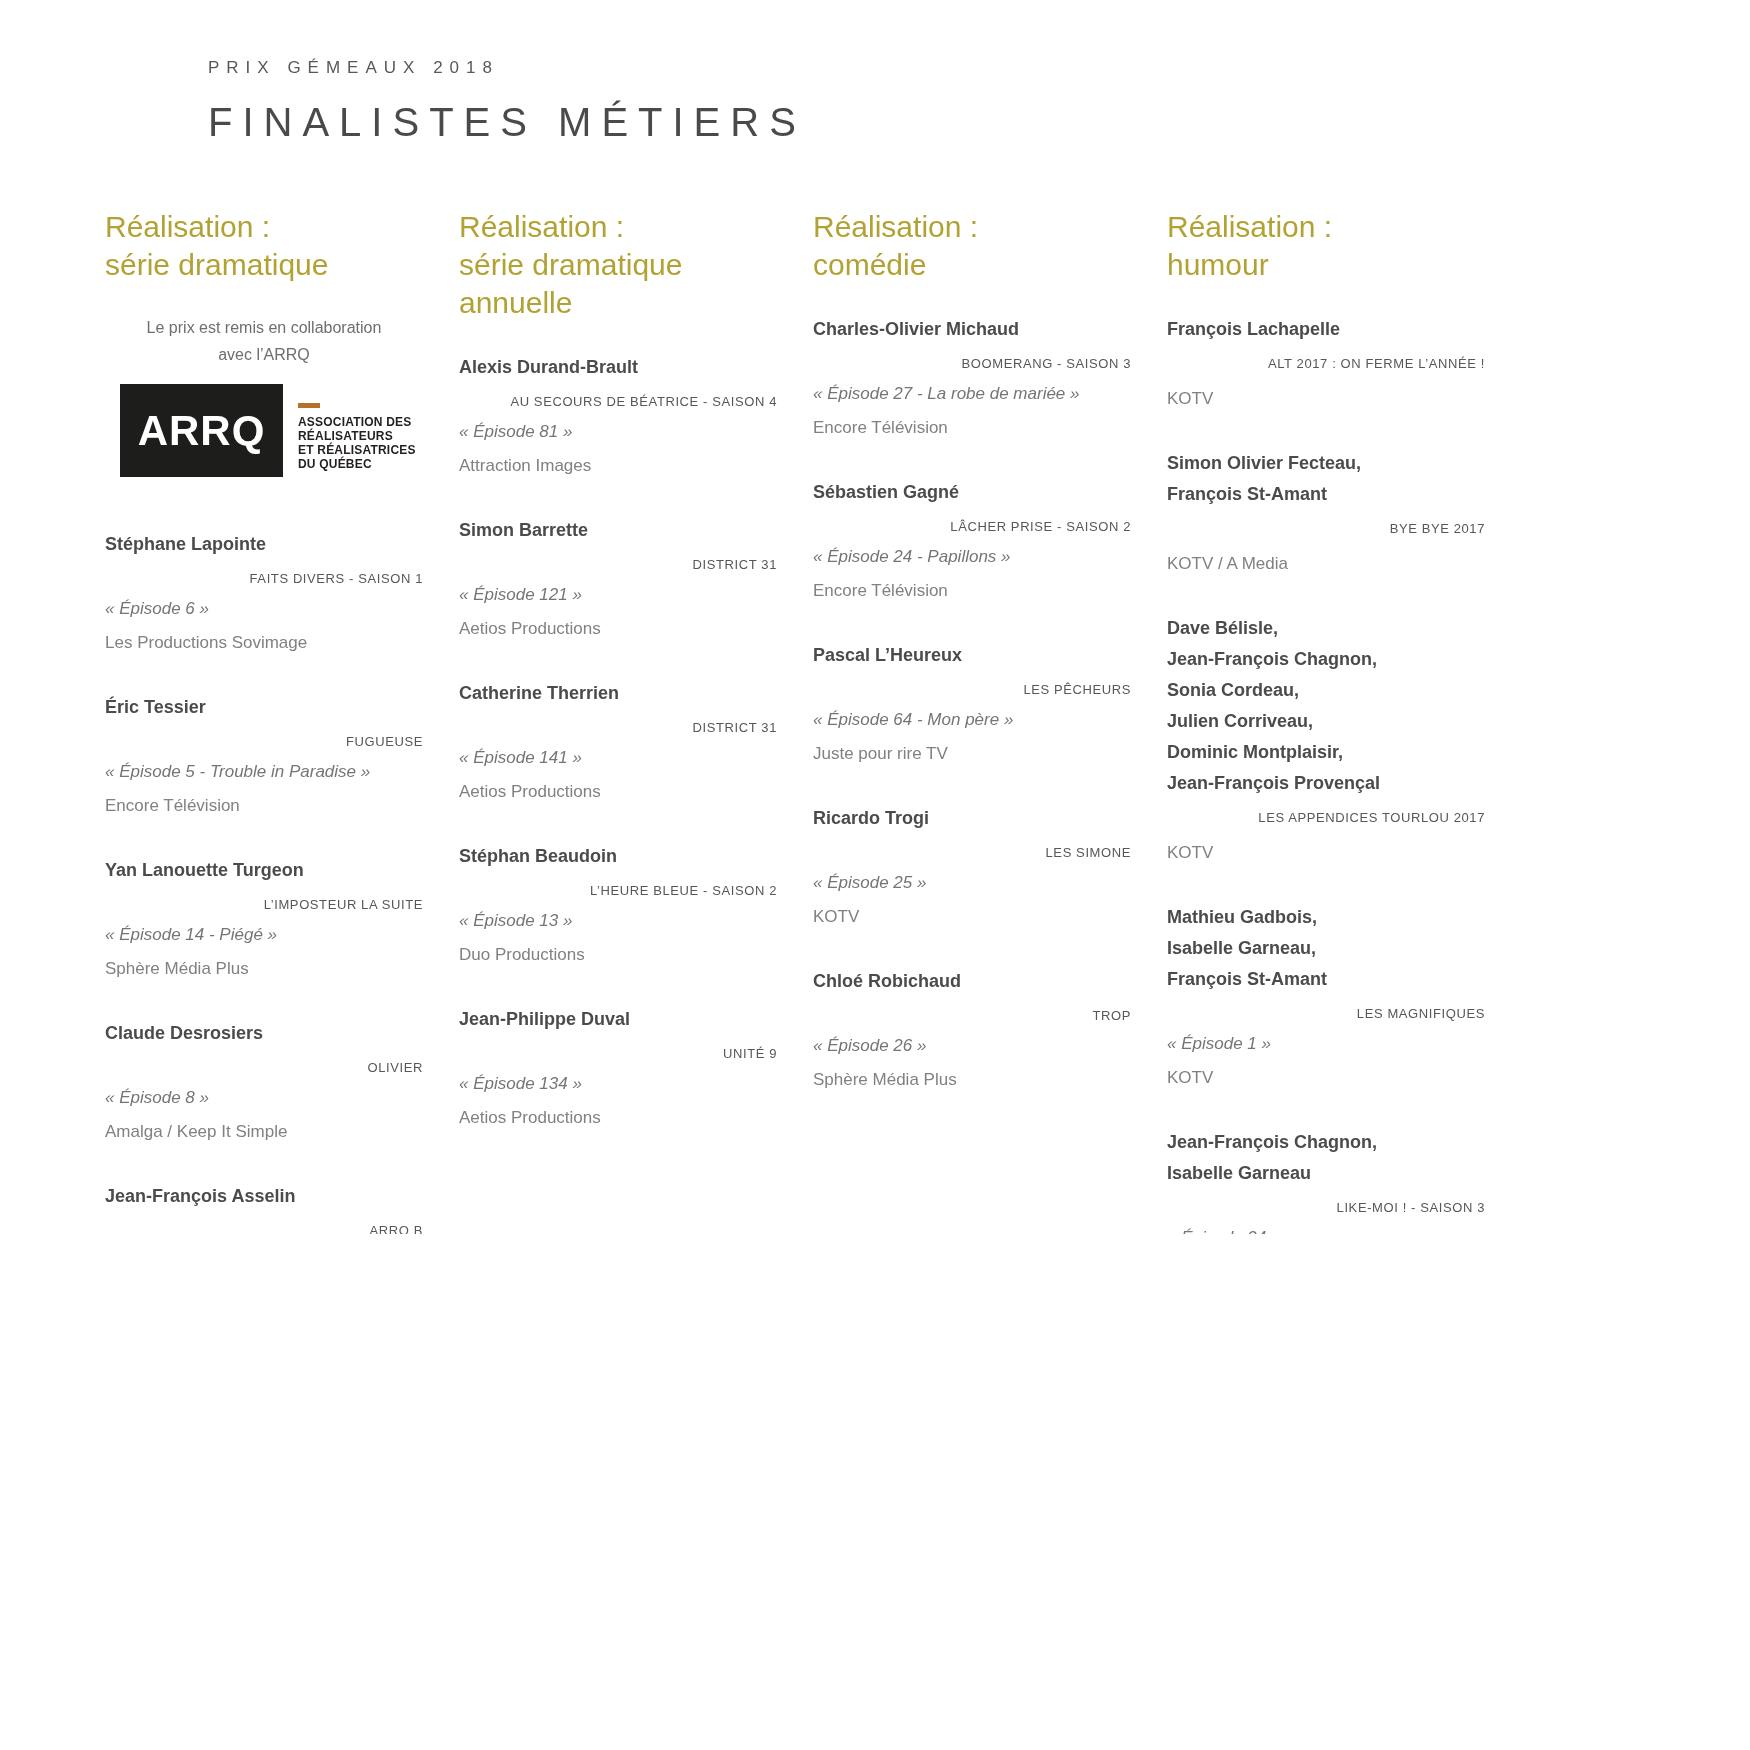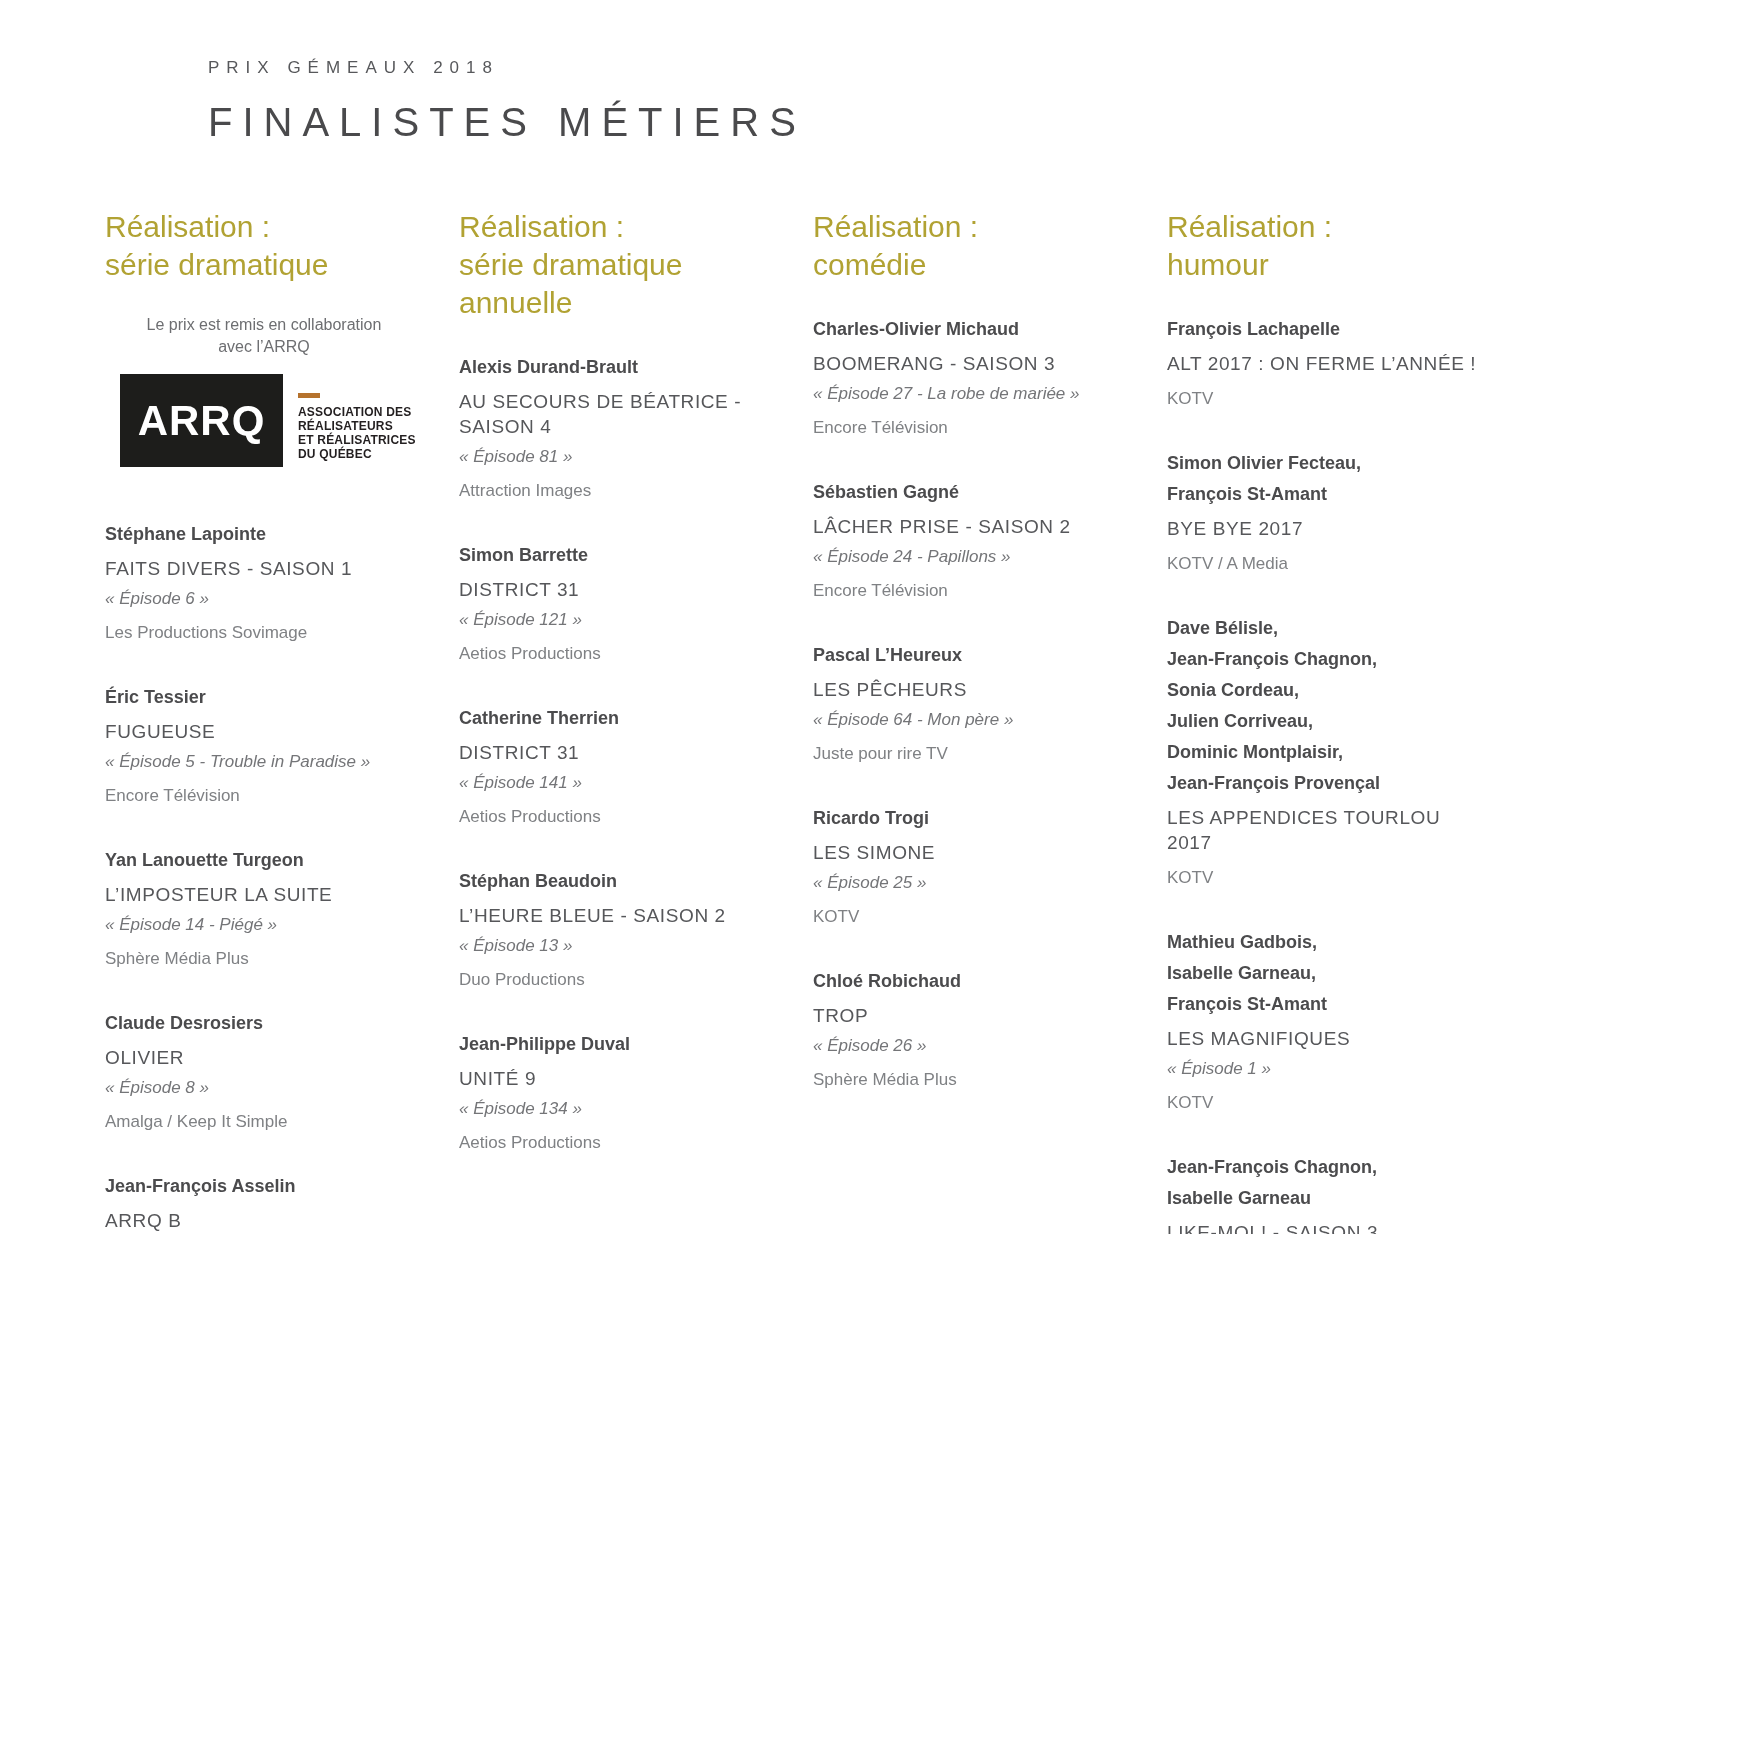--- a/index.html
+++ b/index.html
@@ -13,39 +13,39 @@
 
   .columns {
     position:absolute; left:105px; top:208px;
     display:grid; grid-template-columns:repeat(4,318px); column-gap:36px; align-items:start;
   }
   .heading {
     font-size:30px; line-height:38px; color:#b1a233; white-space:pre-line;
     margin:0 0 30px 0; font-weight:400;
   }
   .note {
-    font-size:16px; line-height:22px; color:#6d6e71; text-align:center;
+    font-size:16px; line-height:27px; color:#6d6e71; text-align:center;
     white-space:pre-line; margin:0 0 16px 0;
   }
   .logo-row { display:flex; align-items:center; gap:15px; margin:0 0 52px 0; padding-left:15px; }
   .logo-box {
     width:163px; height:93px; background:#1d1d1b; color:#ffffff; flex:0 0 auto;
     display:flex; align-items:center; justify-content:center;
     font-weight:700; font-size:42px; letter-spacing:1px;
   }
   .logo-side { padding-top:12px; }
   .logo-dash { display:block; width:22px; height:5px; background:#b5722d; margin-bottom:7px; }
   .logo-caption {
     font-size:12px; line-height:14px; font-weight:700; color:#231f20;
     white-space:pre-line; letter-spacing:0.2px;
   }
 
   .entry { margin-bottom:38px; }
   .name { font-size:18px; line-height:31px; font-weight:700; color:#4b4b4d; margin:0 0 6px 0; white-space:pre-line; }
-  .show { font-size:19px; line-height:25px; letter-spacing:0.6px; color:#56575a; margin-bottom:7px; }
+  .show { font-size:13px; line-height:25px; letter-spacing:0.6px; color:#56575a; margin-bottom:7px;text-align:right; }
   .episode { font-size:17px; line-height:22px; font-style:italic; color:#747578; margin-bottom:8px; }
   .producer { font-size:17px; line-height:22px; color:#7f8184;margin-top:12px; }
 
   .page-number {
     position:absolute; left:0; right:8px; top:1645px; text-align:center;
     font-size:21px; color:#a8aaad; letter-spacing:1px;
   }
 </style>
 </head>
 <body>

